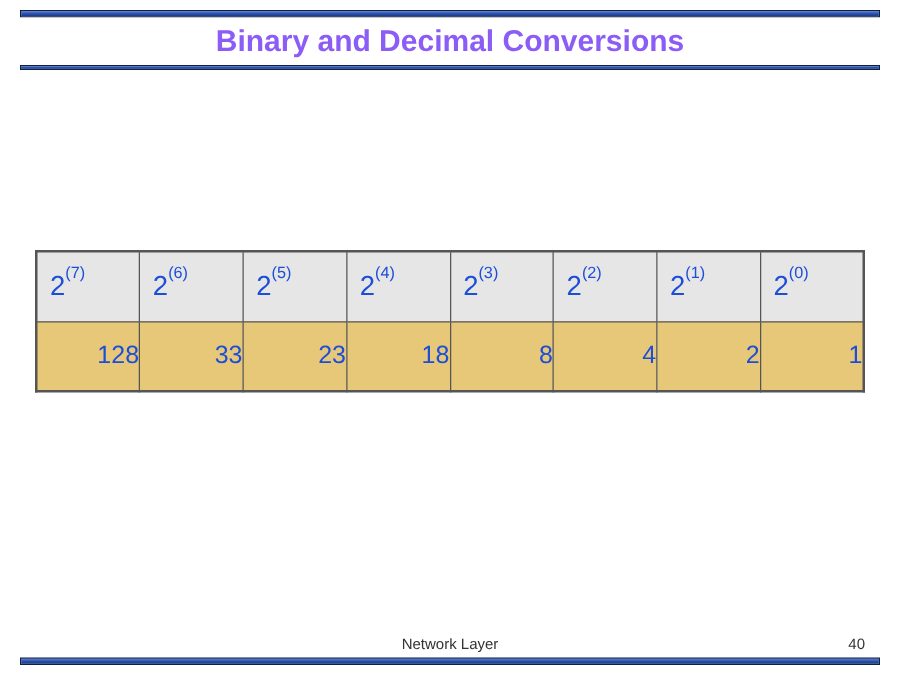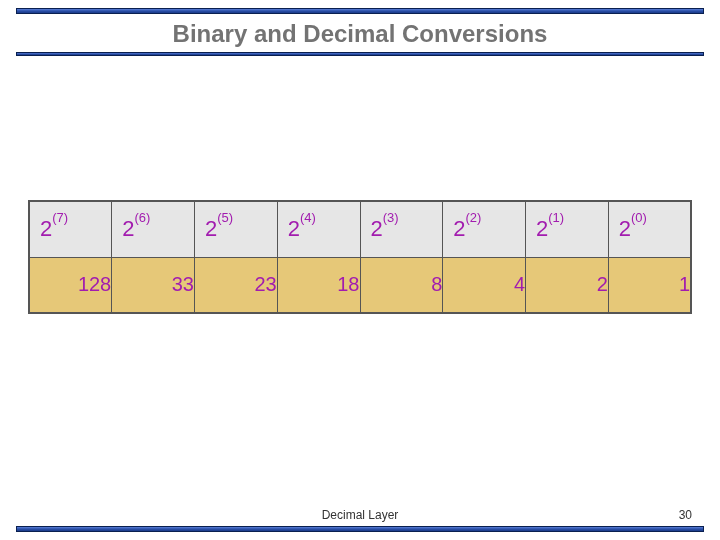--- a/index.html
+++ b/index.html
@@ -22,21 +22,21 @@
   }
   .blue-bar {
     height: 6px;
     background: linear-gradient(to bottom, #5a7fd8 0%, #2a4fa8 50%, #1a3a88 100%);
     border: 1px solid #0a2050;
   }
   .title-text {
     text-align: center;
     font-weight: bold;
     font-size: 24px;
-    color: #737373;
+    color: #8b5cf6;
     padding: 6px 0 4px 0;
     background: #fff;
   }
   .blue-bar-thin {
     height: 4px;
     background: linear-gradient(to bottom, #5a7fd8 0%, #2a4fa8 50%, #1a3a88 100%);
     border: 1px solid #0a2050;
   }
   .content-area {
     position: absolute;
@@ -48,21 +48,21 @@
     width: 100%;
     border-collapse: collapse;
     border: 2px solid #555;
   }
   .power-table td {
     border: 1px solid #555;
     height: 56px;
     width: 12.5%;
     font-size: 20px;
     font-family: Arial, sans-serif;
-    color: #a21caf;
+    color: #1d4ed8;
   }
   .row-exp td {
     background: #e6e6e6;
     text-align: left;
     padding-left: 10px;
     vertical-align: middle;
   }
   .row-val td {
     background: #e6c878;
     text-align: right;
@@ -145,18 +145,18 @@
         <td>8</td>
         <td>4</td>
         <td>2</td>
         <td>1</td>
       </tr>
     </tbody>
       </table>
   </div>
 
   <div class="footer">
-    <div class="footer-text">Decimal Layer</div>
-    <div class="page-num">30</div>
+    <div class="footer-text">Network Layer</div>
+    <div class="page-num">40</div>
     <div class="footer-bar"></div>
   </div>
 
 </div>
 
 </body></html>

